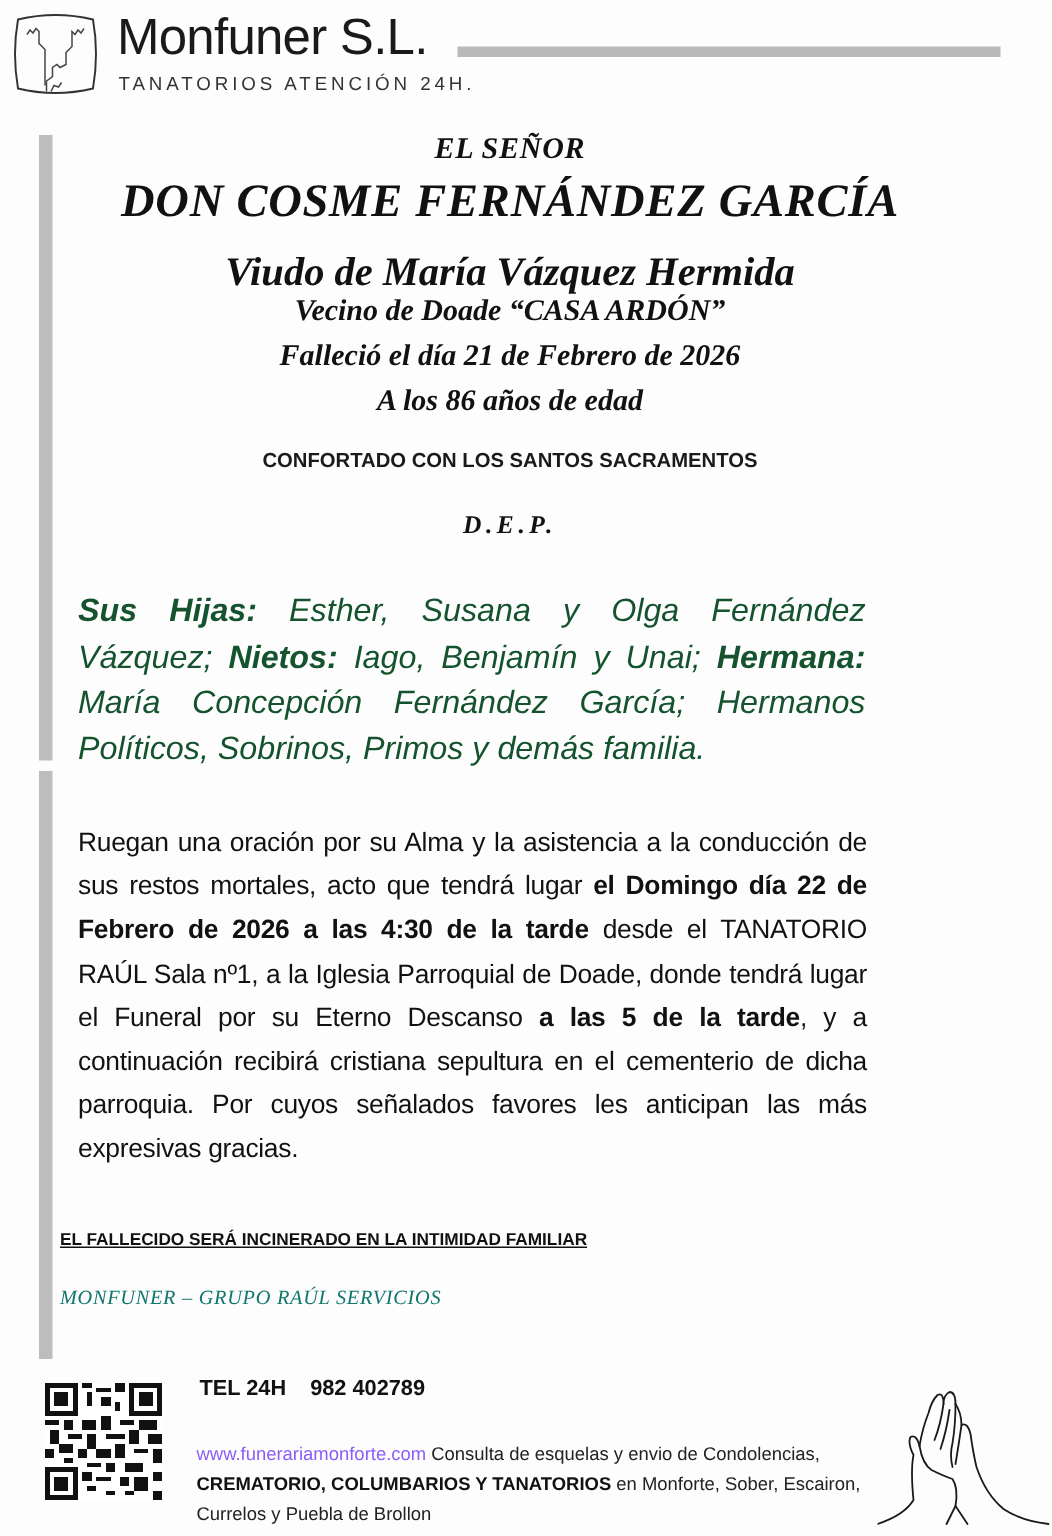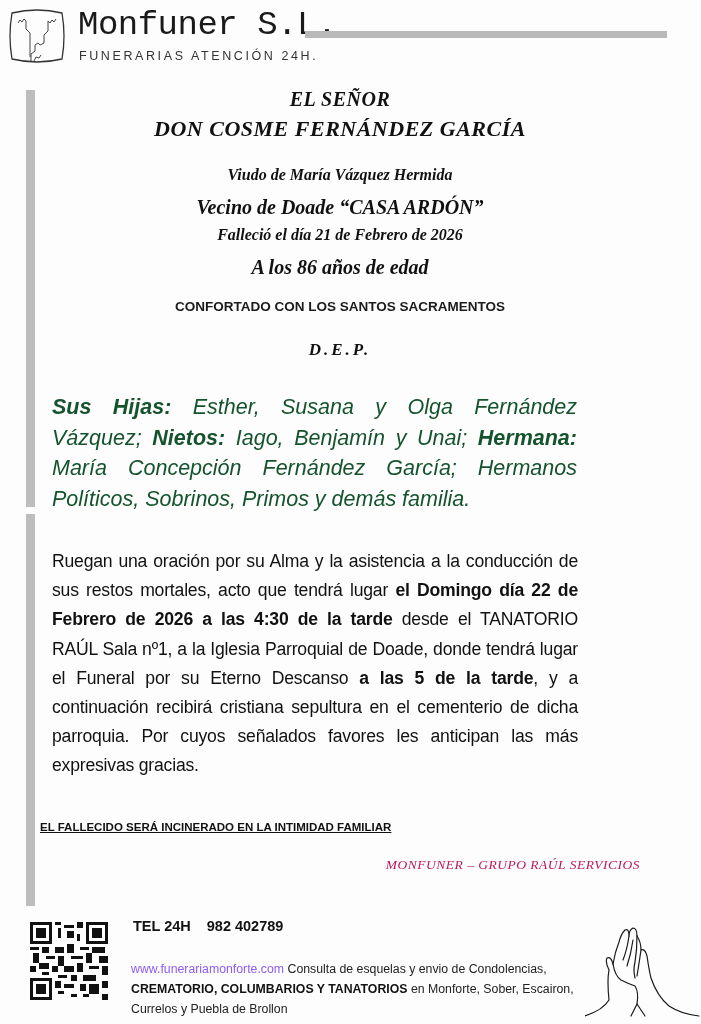--- a/index.html
+++ b/index.html
@@ -9,21 +9,21 @@
     position: relative;
     color: #111;
     font-family: "Liberation Sans", sans-serif;
   }
   .abs { position: absolute; }
 
   
   #logo-emblem { left: 6px; top: 5px; width: 62px; height: 62px; }
   #brand-name {
     left: 78px; top: 6px;
-    font-family: Liberation Mono, monospace;
+    font-family: Liberation Sans, sans-serif;
     font-size: 34px; letter-spacing: -0.5px; color: #1a1a1a;
     white-space: nowrap;
   }
   #brand-tagline {
     left: 79px; top: 49px;
     font-size: 12.5px; letter-spacing: 2.6px; color: #333;
     white-space: nowrap;
   }
   #top-bar { left: 305px; top: 31px; width: 362px; height: 7px; background: #b9b9b9; }
 
@@ -32,24 +32,24 @@
   #left-bar-2 { left: 26px; top: 514px; width: 9px; height: 392px; background: #bdbdbd; }
 
   
   .script {
     font-family: "Liberation Serif", serif;
     font-style: italic; font-weight: bold;
     text-align: center; left: 40px; width: 600px;
     color: #111; white-space: nowrap;
   }
   #senor { top: 88px; font-size: 20px; letter-spacing: 0.5px; text-align: center; }
-  #name { top: 116px; font-size: 22px; letter-spacing: 0.5px; }
-  #widow { top: 166px; font-size: 16px; }
+  #name { top: 116px; font-size: 31px; letter-spacing: 0.5px; }
+  #widow { top: 166px; font-size: 27px; }
   #neighbor { top: 196px; font-size: 20px; }
-  #died { top: 226px; font-size: 16px; }
+  #died { top: 226px; font-size: 20px; }
   #age { top: 256px; font-size: 20px; }
 
   #comforted {
     left: 40px; width: 600px; top: 299px;
     text-align: center; font-weight: bold; font-size: 13.5px; color: #1a1a1a;
   }
   #dep {
     left: 40px; width: 600px; top: 340px; text-align: center;
     font-family: "Liberation Serif", serif; font-style: italic; font-weight: bold;
     font-size: 17px; letter-spacing: 3px;
@@ -70,23 +70,23 @@
     font-size: 17.6px; line-height: 29.2px; text-align: justify; color: #111;
     letter-spacing: -0.2px;
   }
   #ceremony b { font-weight: bold; }
 
   #cremation {
     left: 40px; width: 600px; top: 821px; text-align: left;
     font-size: 11.5px; font-weight: bold; text-decoration: underline; color: #111;
   }
   #group {
-    left: 40px; width: 600px; top: 857px; text-align: right;
+    left: 40px; width: 600px; top: 857px; text-align: left;
     font-family: "Liberation Serif", serif; font-style: italic;
-    font-size: 13.5px; letter-spacing: 0.5px; color: #be185d;
+    font-size: 13.5px; letter-spacing: 0.5px; color: #0f766e;
   }
 
   
   #qr { left: 30px; top: 920px; width: 78px; height: 82px; }
   #tel {
     left: 133px; top: 918px; font-weight: bold; font-size: 14.5px;
     white-space: nowrap; color: #111;
   }
   #tel span + span { margin-left: 16px; }
   #footer-text {
@@ -100,21 +100,21 @@
 </head>
 <body>
 
 <svg id="logo-emblem" class="abs" viewBox="0 0 62 62">
   <path d="M6 8 Q31 2 56 8 Q60 31 56 54 Q31 60 6 54 Q2 31 6 8 Z" fill="none" stroke="#333" stroke-width="1.3"></path>
   <path d="M12 18 l2 -3 l2 2 l2 -3 l2 2 l0 8 l4 4 l0 24" fill="none" stroke="#444" stroke-width="1"></path>
   <path d="M50 14 l-2 3 l-2 -2 l-2 3 l-2 -2 l0 10 l-4 4 l0 8 l-4 2 l-2 -2 l-3 2 l0 6 l-4 3 l0 7" fill="none" stroke="#444" stroke-width="1"></path>
   <path d="M28 56 l2 -4 l3 1 l2 -3" fill="none" stroke="#444" stroke-width="1"></path>
 </svg>
 <div id="brand-name" class="abs">Monfuner S.L.</div>
-<div id="brand-tagline" class="abs">FUNERARIAS ATENCIÓN 24H.</div>
+<div id="brand-tagline" class="abs">TANATORIOS ATENCIÓN 24H.</div>
 <div id="top-bar" class="abs"></div>
 
 <div id="left-bar-1" class="abs"></div>
 <div id="left-bar-2" class="abs"></div>
 
 <div id="senor" class="abs script">EL SEÑOR</div>
 <div id="name" class="abs script">DON COSME FERNÁNDEZ GARCÍA</div>
 <div id="widow" class="abs script">Viudo de María Vázquez Hermida</div>
 <div id="neighbor" class="abs script">Vecino de Doade “CASA ARDÓN”</div>
 <div id="died" class="abs script">Falleció el día 21 de Febrero de 2026</div>

